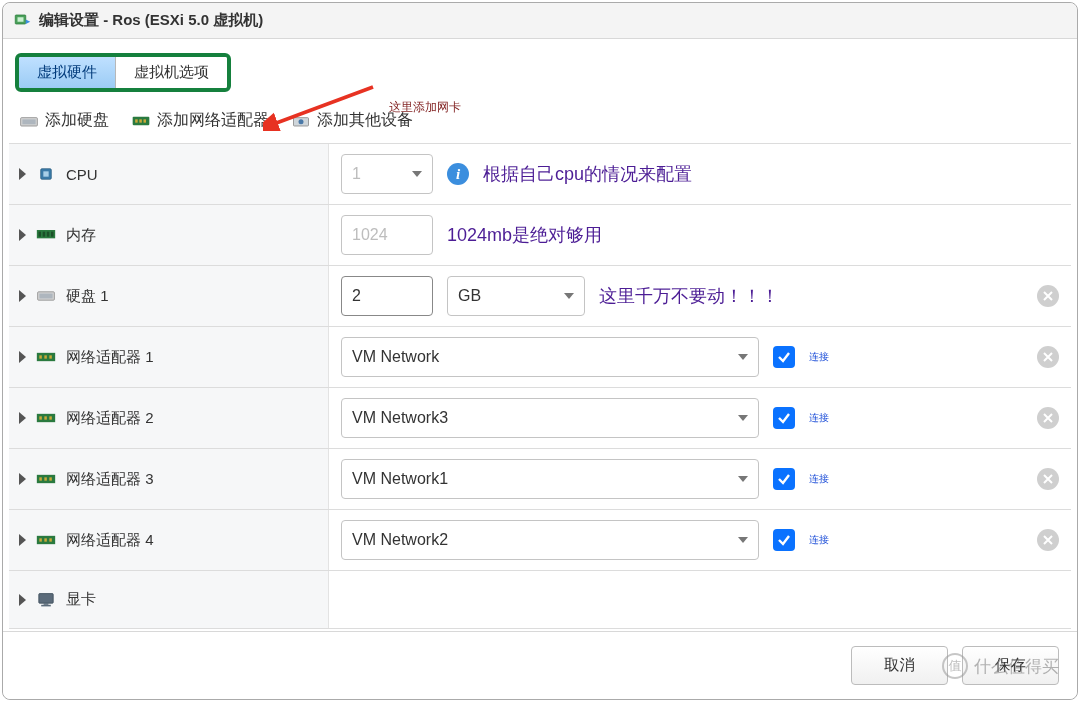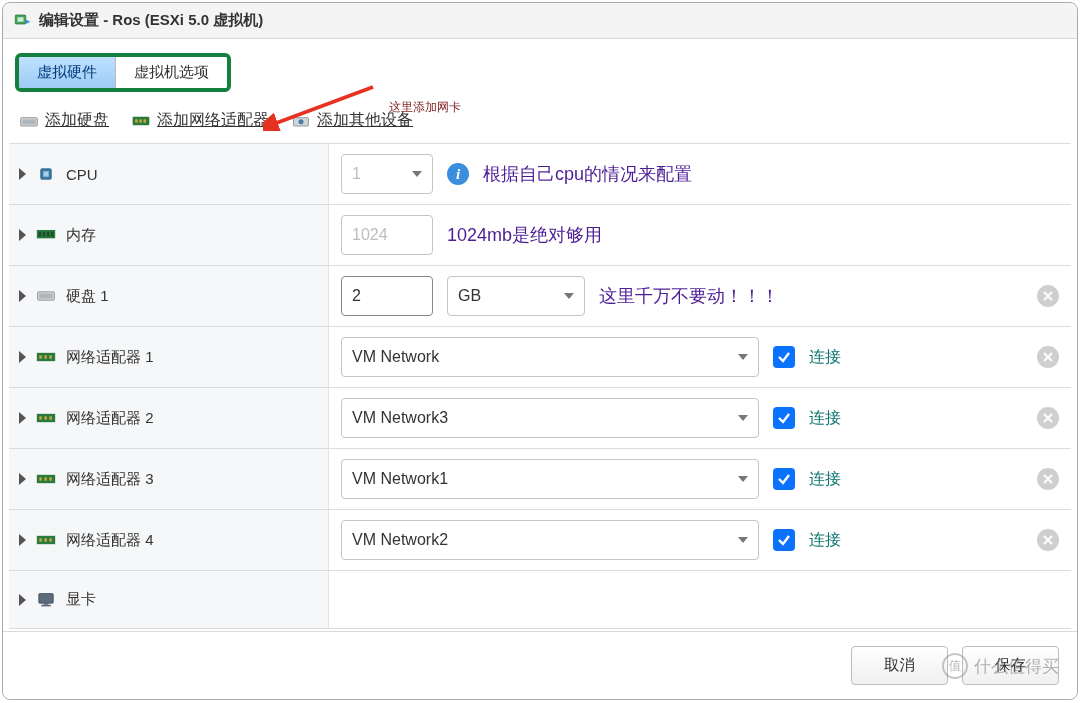--- a/index.html
+++ b/index.html
@@ -53,21 +53,20 @@
   .tab.active {
     background: linear-gradient(#bfe0ff, #9cccf5);
     color: #003a7a;
   }
   .tab + .tab { border-left: 1px solid #b8b8b8; }
   .toolbar {
     display: flex;
     gap: 22px;
     padding: 18px 10px 12px 10px;
     align-items: center;
-    text-decoration: underline;
   }
   .tool-btn { display: flex; align-items: center; gap: 6px; cursor: pointer; color: #333; font-size: 16px; }
   .tool-btn .ic { width: 20px; height: 20px; }
   .rows { border-top: 1px solid #dcdcdc; }
   .row {
     display: flex;
     align-items: center;
     border-bottom: 1px solid #dcdcdc;
     min-height: 58px;
   }
@@ -123,21 +122,21 @@
     background: #3b8ede; color: #fff;
     display: inline-flex; align-items: center; justify-content: center;
     font-style: italic; font-weight: bold; font-family: serif;
   }
   .annot { color: #4c1d95; font-size: 18px; }
   .chk {
     width: 22px; height: 22px; border-radius: 4px;
     background: #0a72ff; display: inline-flex; align-items: center; justify-content: center;
   }
   .chk svg { width: 14px; height: 14px; }
-  .connect { color: #0f766e; font-size: 16px; }
+  .connect { color: #1d4ed8; font-size: 10px; }
   .remove-btn {
     position: absolute; right: 12px; top: 50%; transform: translateY(-50%);
     width: 22px; height: 22px; border-radius: 50%; background: #cfcfcf;
     display: flex; align-items: center; justify-content: center; cursor: pointer;
   }
   .remove-btn svg { width: 10px; height: 10px; }
   .footer {
     border-top: 1px solid #d8d8d8;
     padding: 14px 18px;
     display: flex;

